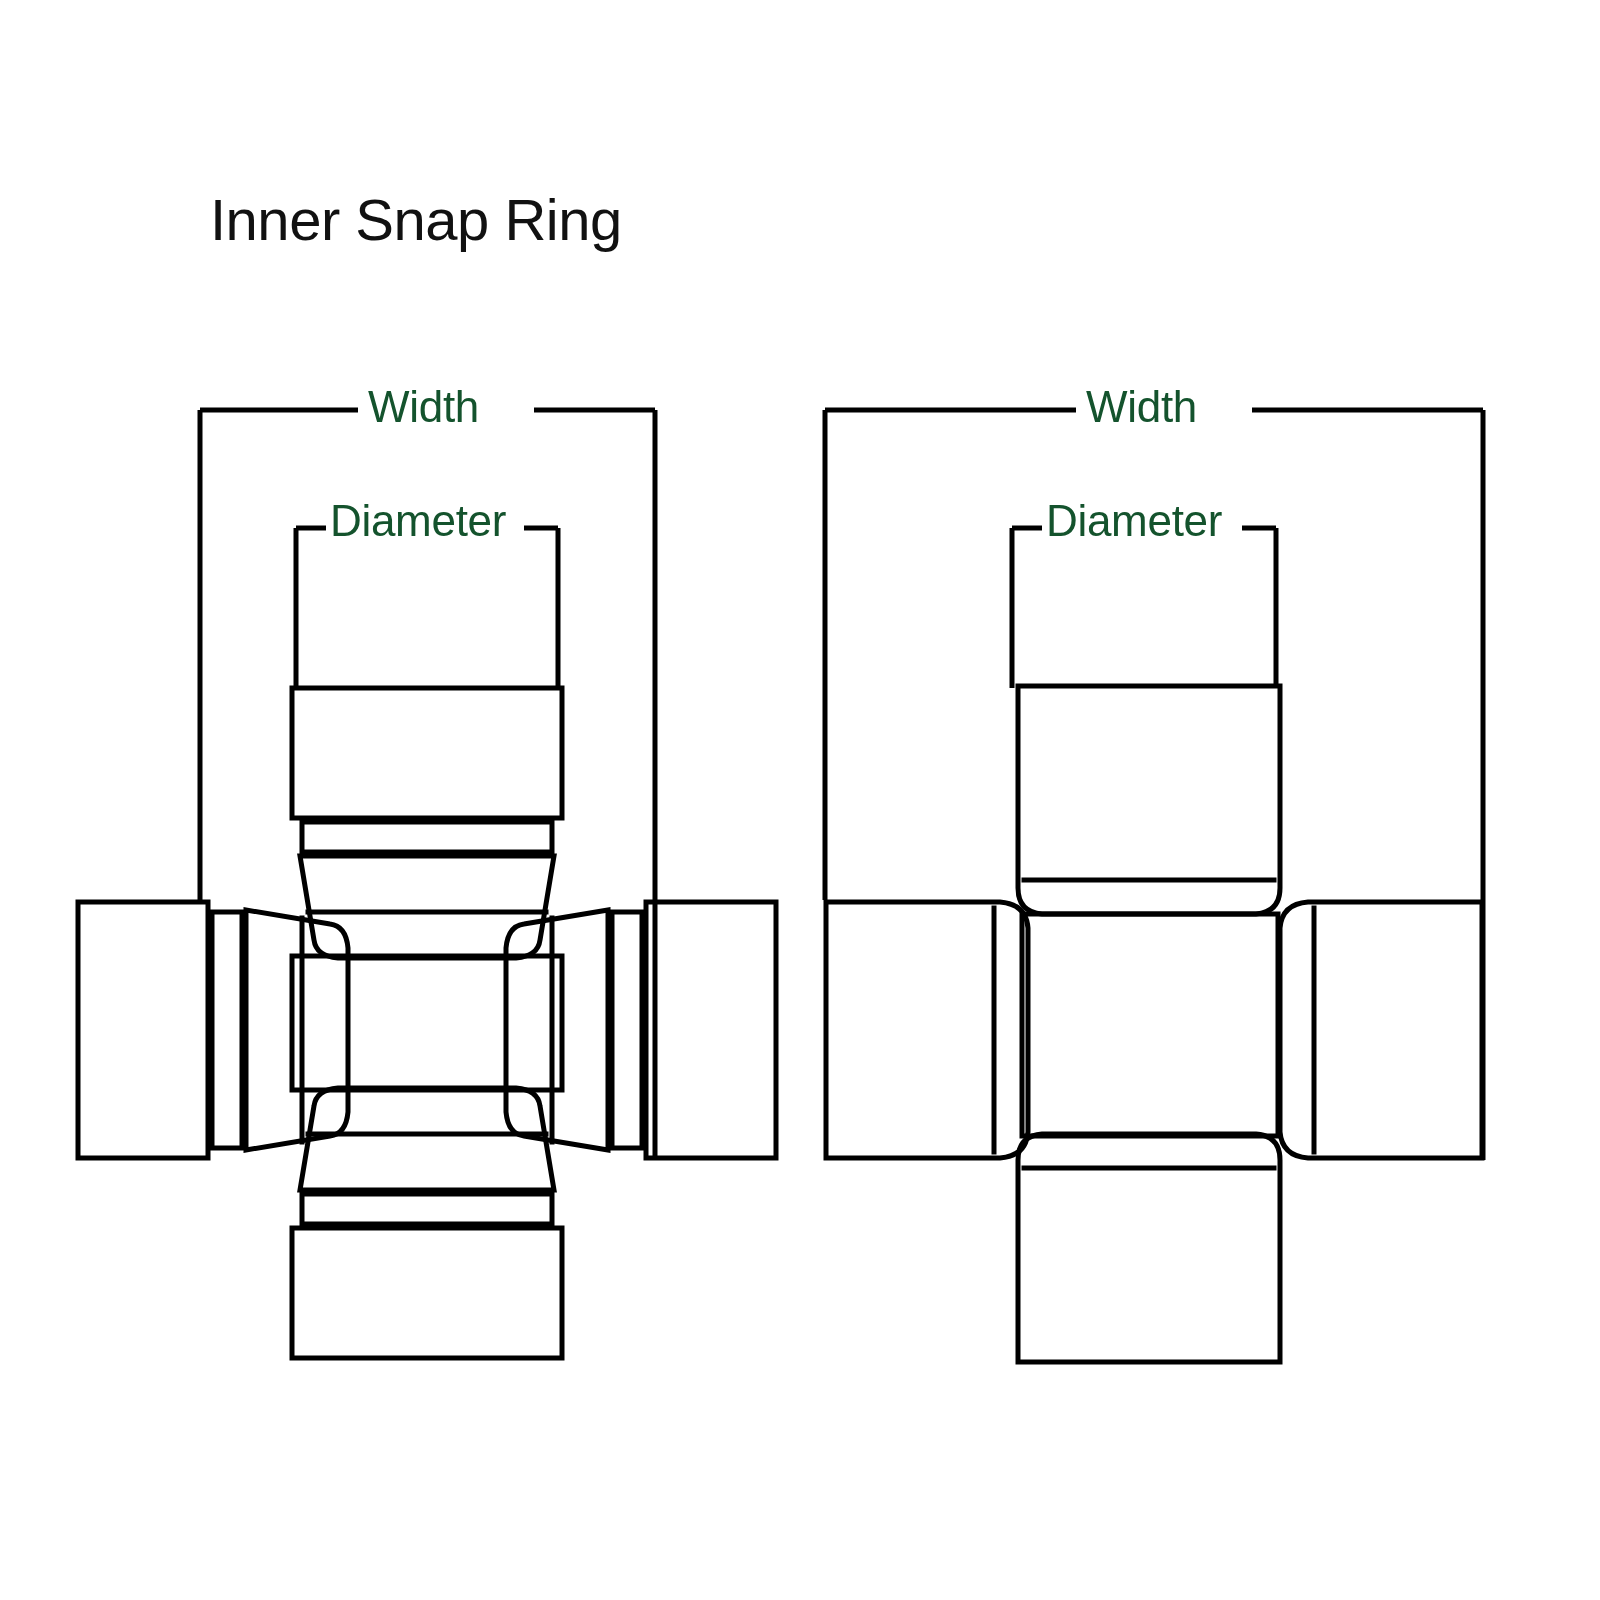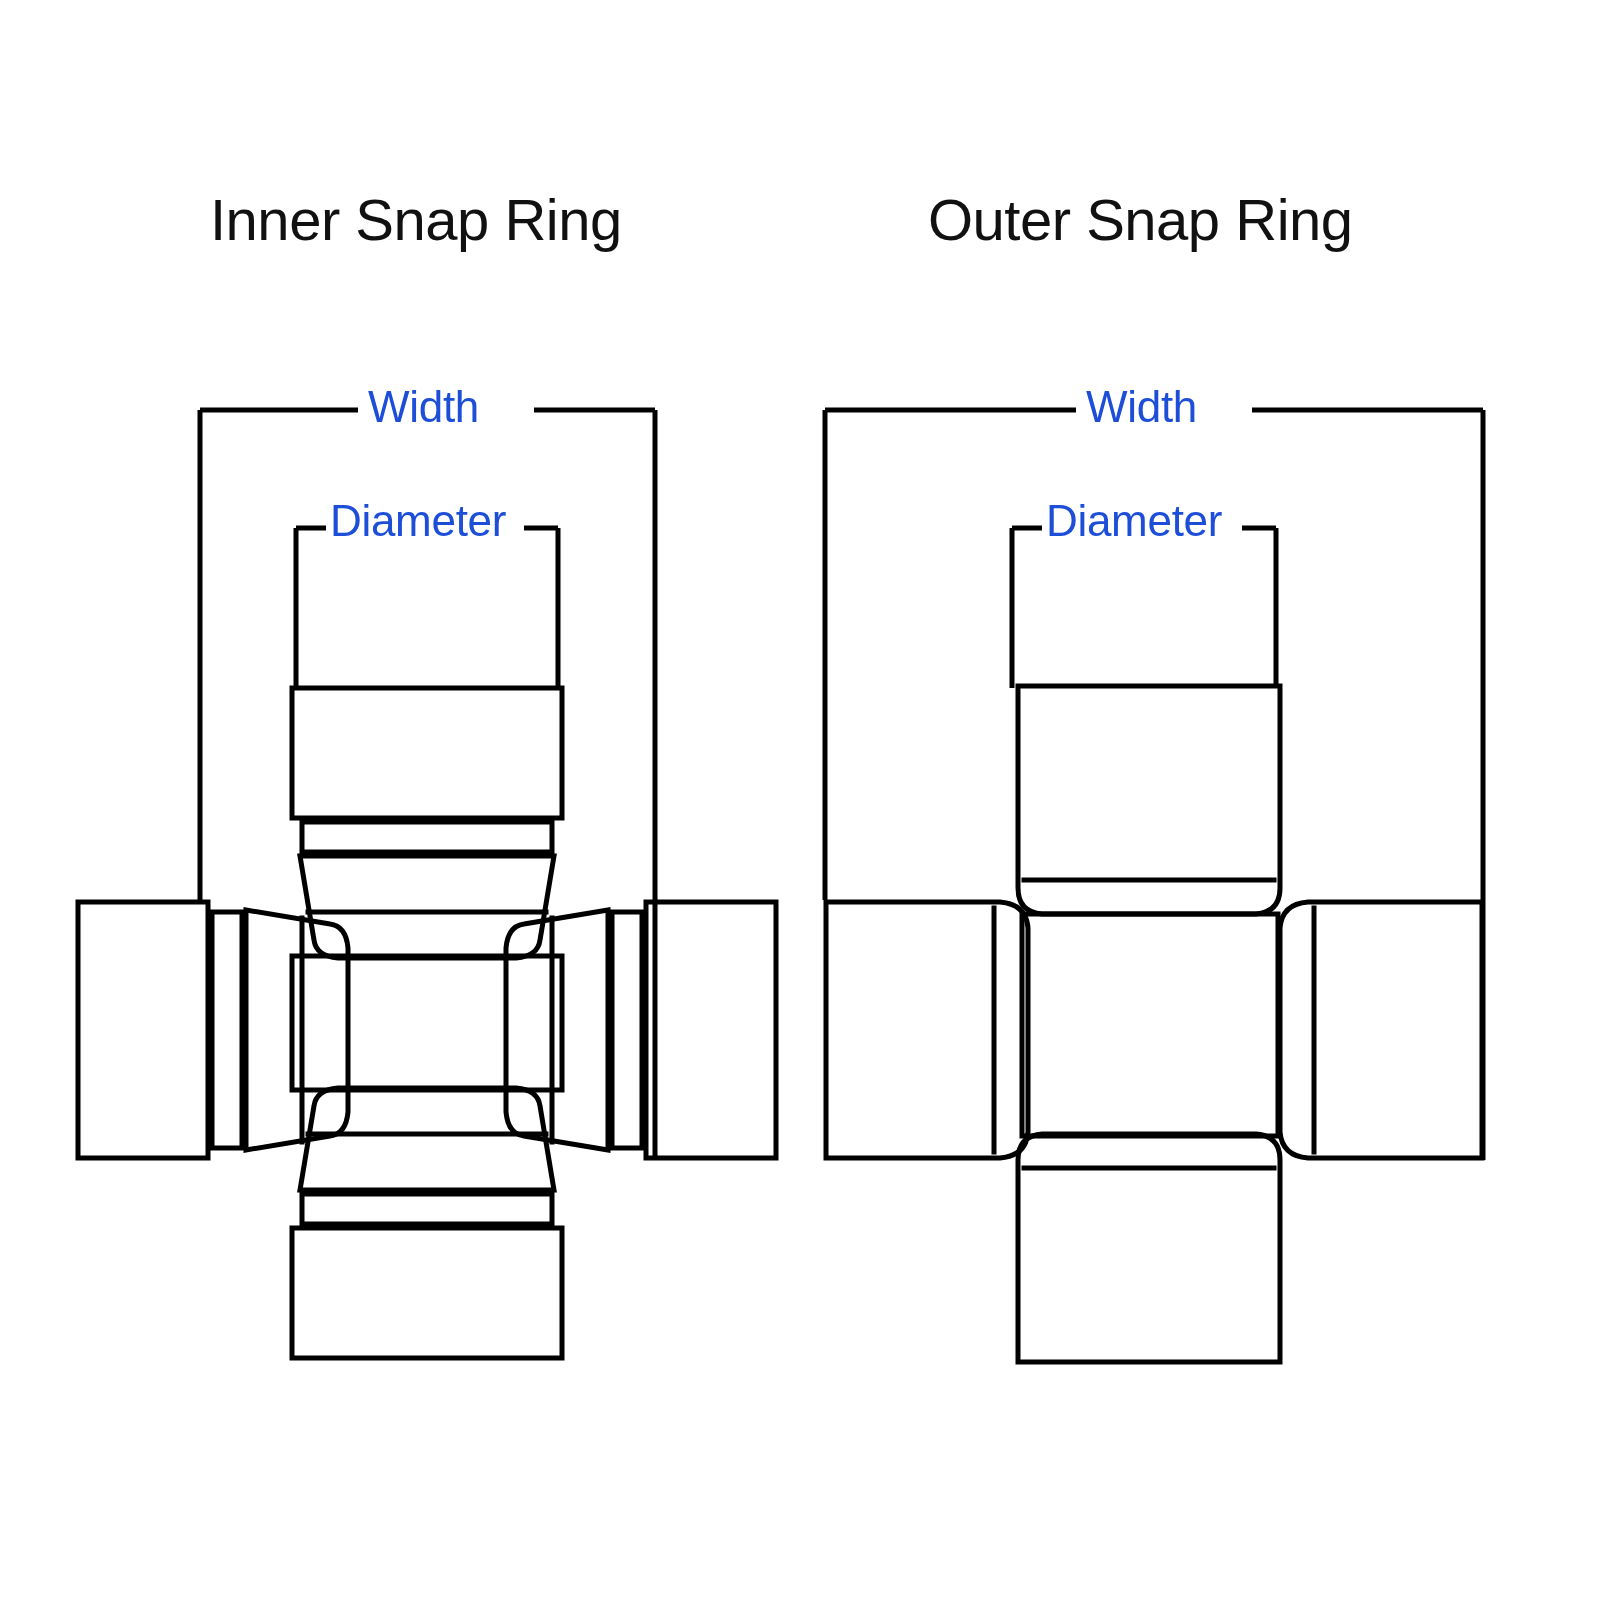--- a/index.html
+++ b/index.html
@@ -29,21 +29,21 @@
     letter-spacing: -0.5px;
   }
   #title-left  { left: 210px; top: 186px; }
   #title-right { left: 928px; top: 186px; }
 
   .dim-label {
     position: absolute;
     font-family: "Liberation Sans", sans-serif;
     font-size: 44px;
     font-weight: 400;
-    color: #1d4ed8;
+    color: #14532d;
     white-space: nowrap;
     letter-spacing: -0.3px;
   }
   #width-label-left     { left: 368px;  top: 382px; }
   #diameter-label-left  { left: 330px;  top: 496px; }
   #width-label-right    { left: 1086px; top: 382px; }
   #diameter-label-right { left: 1046px; top: 496px; }
 
   svg.art {
     position: absolute;
@@ -67,21 +67,20 @@
     stroke-linecap: butt;
   }
 </style>
 </head>
 <body style="background: rgb(255, 255, 255);">
 
 <div id="stage">
 
   <div class="panel-title" id="title-left">Inner Snap Ring</div>
 
-  <div class="panel-title" id="title-right">Outer Snap Ring</div>
 
   <div class="dim-label" id="width-label-left">Width</div>
 
   <div class="dim-label" id="diameter-label-left">Diameter</div>
 
   <div class="dim-label" id="width-label-right">Width</div>
 
   <div class="dim-label" id="diameter-label-right">Diameter</div>
 
   <svg class="art" viewBox="0 0 1600 1600" xmlns="http://www.w3.org/2000/svg">

